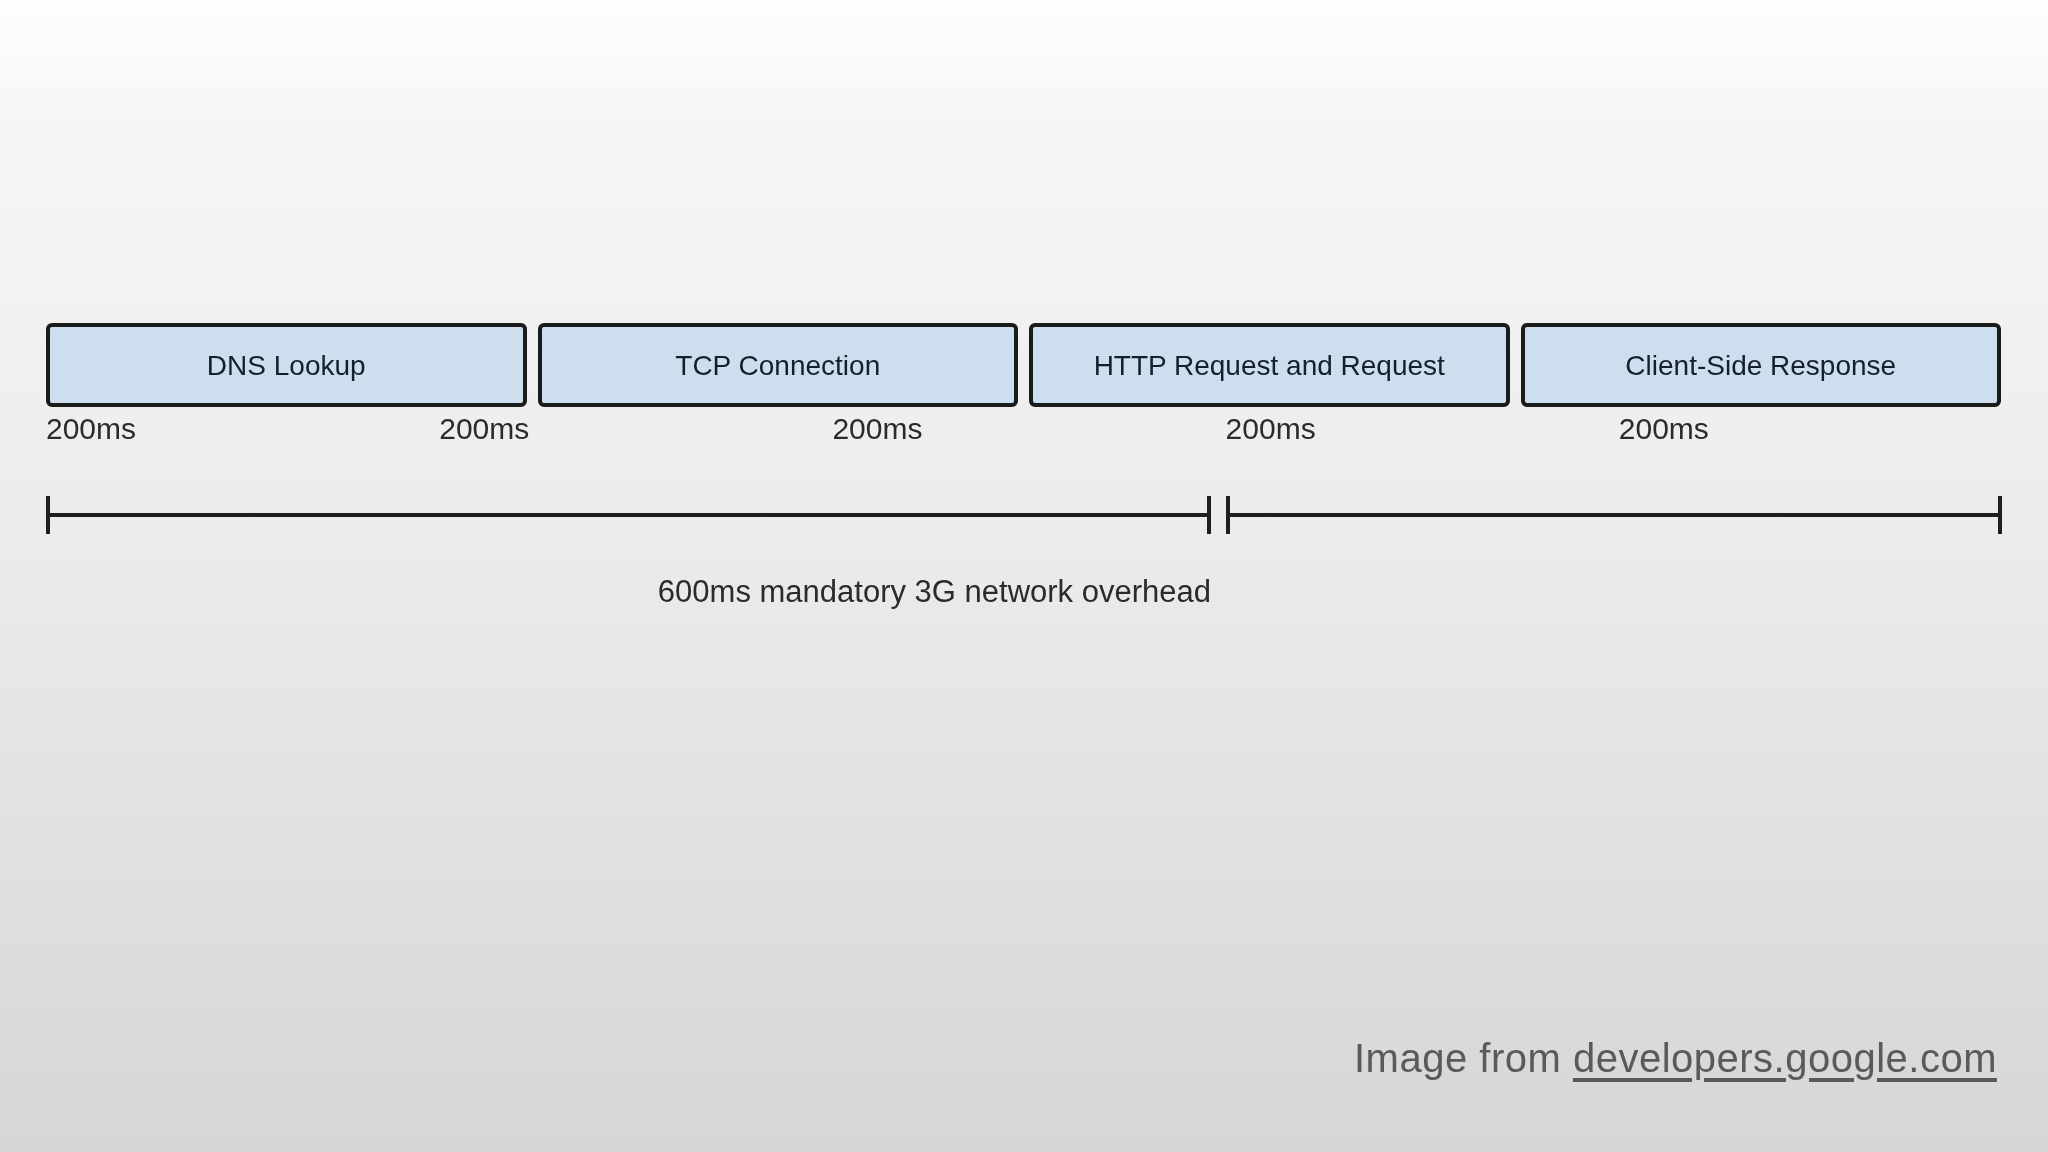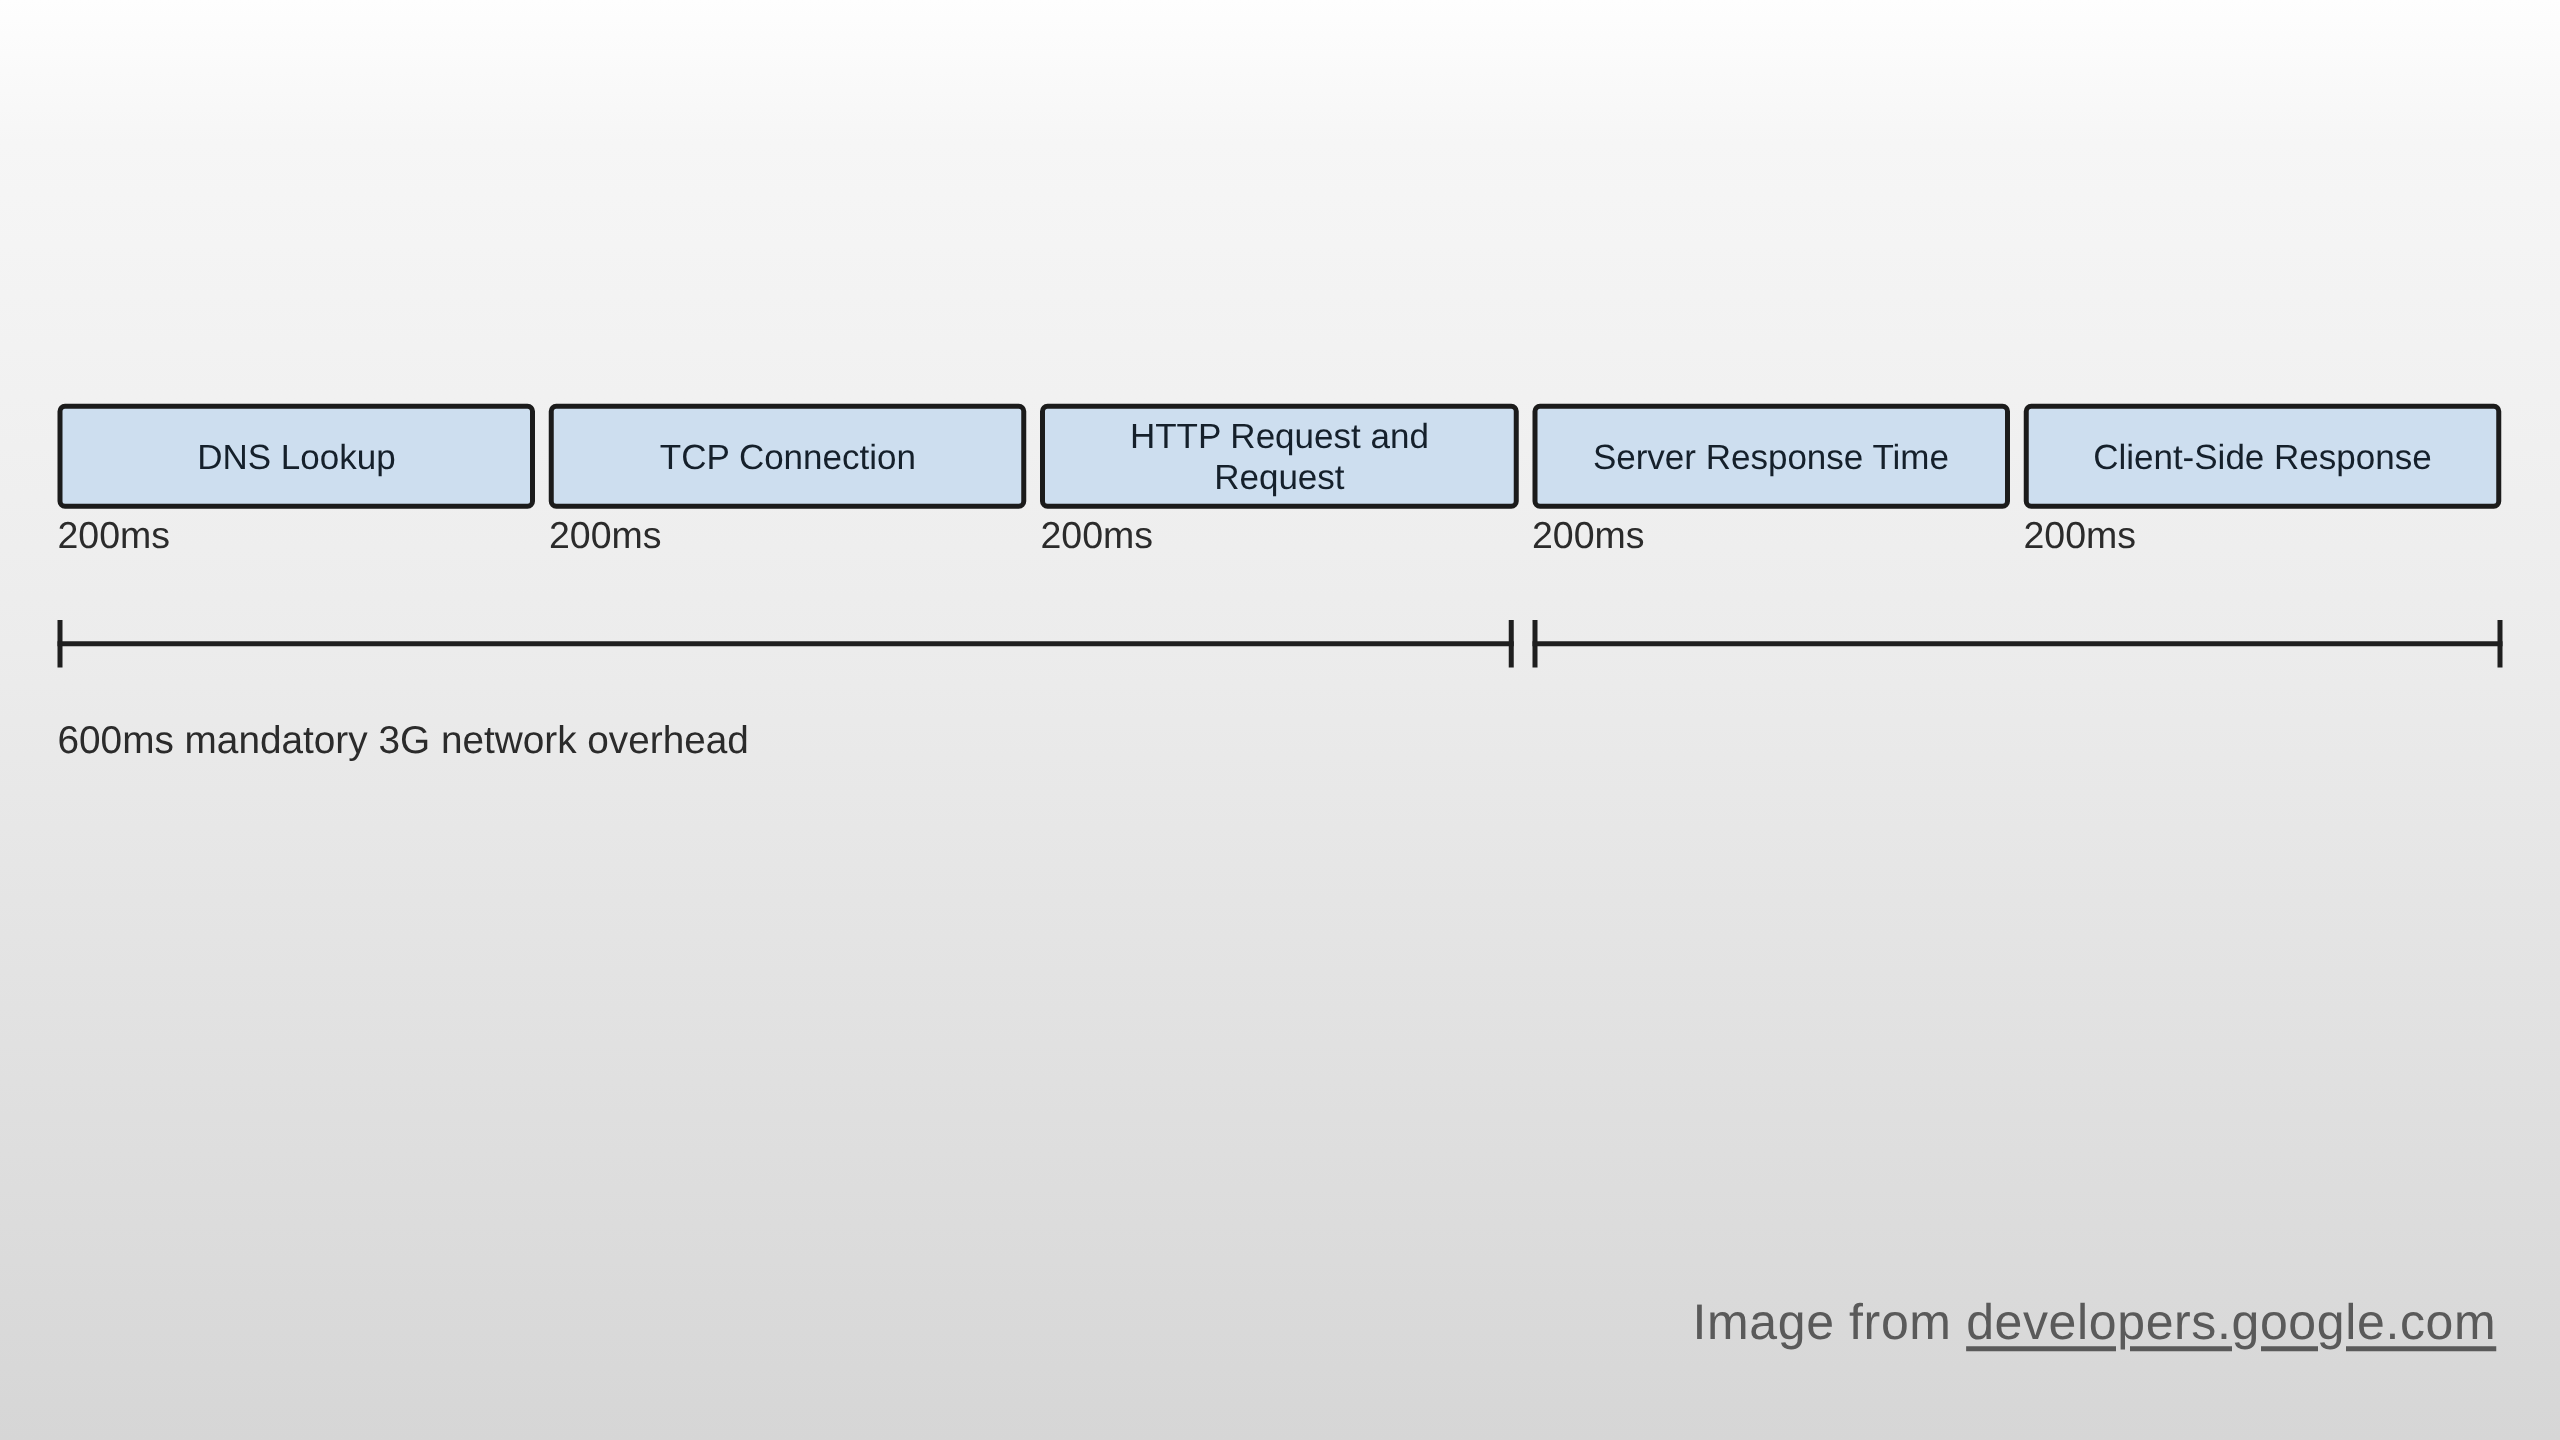--- a/index.html
+++ b/index.html
@@ -79,21 +79,21 @@
   .timeline-segment .tick.left  { left: 0; }
   .timeline-segment .tick.right { right: 0; }
   .seg-left  { left: 46px;   width: 1165px; }
   .seg-right { left: 1226px; width: 776px; }
 
   .overhead-label {
     position: absolute;
     left: 46px;
     width: 1165px;
     top: 574px;
-    text-align: left;
+    text-align: right;
     font-size: 31px;
     color: #2b2b2b;
   }
 
   
   .attribution {
     position: absolute;
     right: 87px;
     top: 1036px;
     font-size: 40px;
@@ -116,23 +116,20 @@
     <div class="phase-box">
       <span>DNS Lookup</span>
     </div>
     <div class="phase-box">
       <span>TCP Connection</span>
     </div>
     <div class="phase-box">
       <span>HTTP Request and Request</span>
     </div>
     <div class="phase-box">
-      <span>Server Response Time</span>
-    </div>
-    <div class="phase-box">
       <span>Client-Side Response</span>
     </div>
   </div>
 
   <div class="durations-row">
     <div class="duration">200ms</div>
     <div class="duration">200ms</div>
     <div class="duration">200ms</div>
     <div class="duration">200ms</div>
     <div class="duration">200ms</div>

